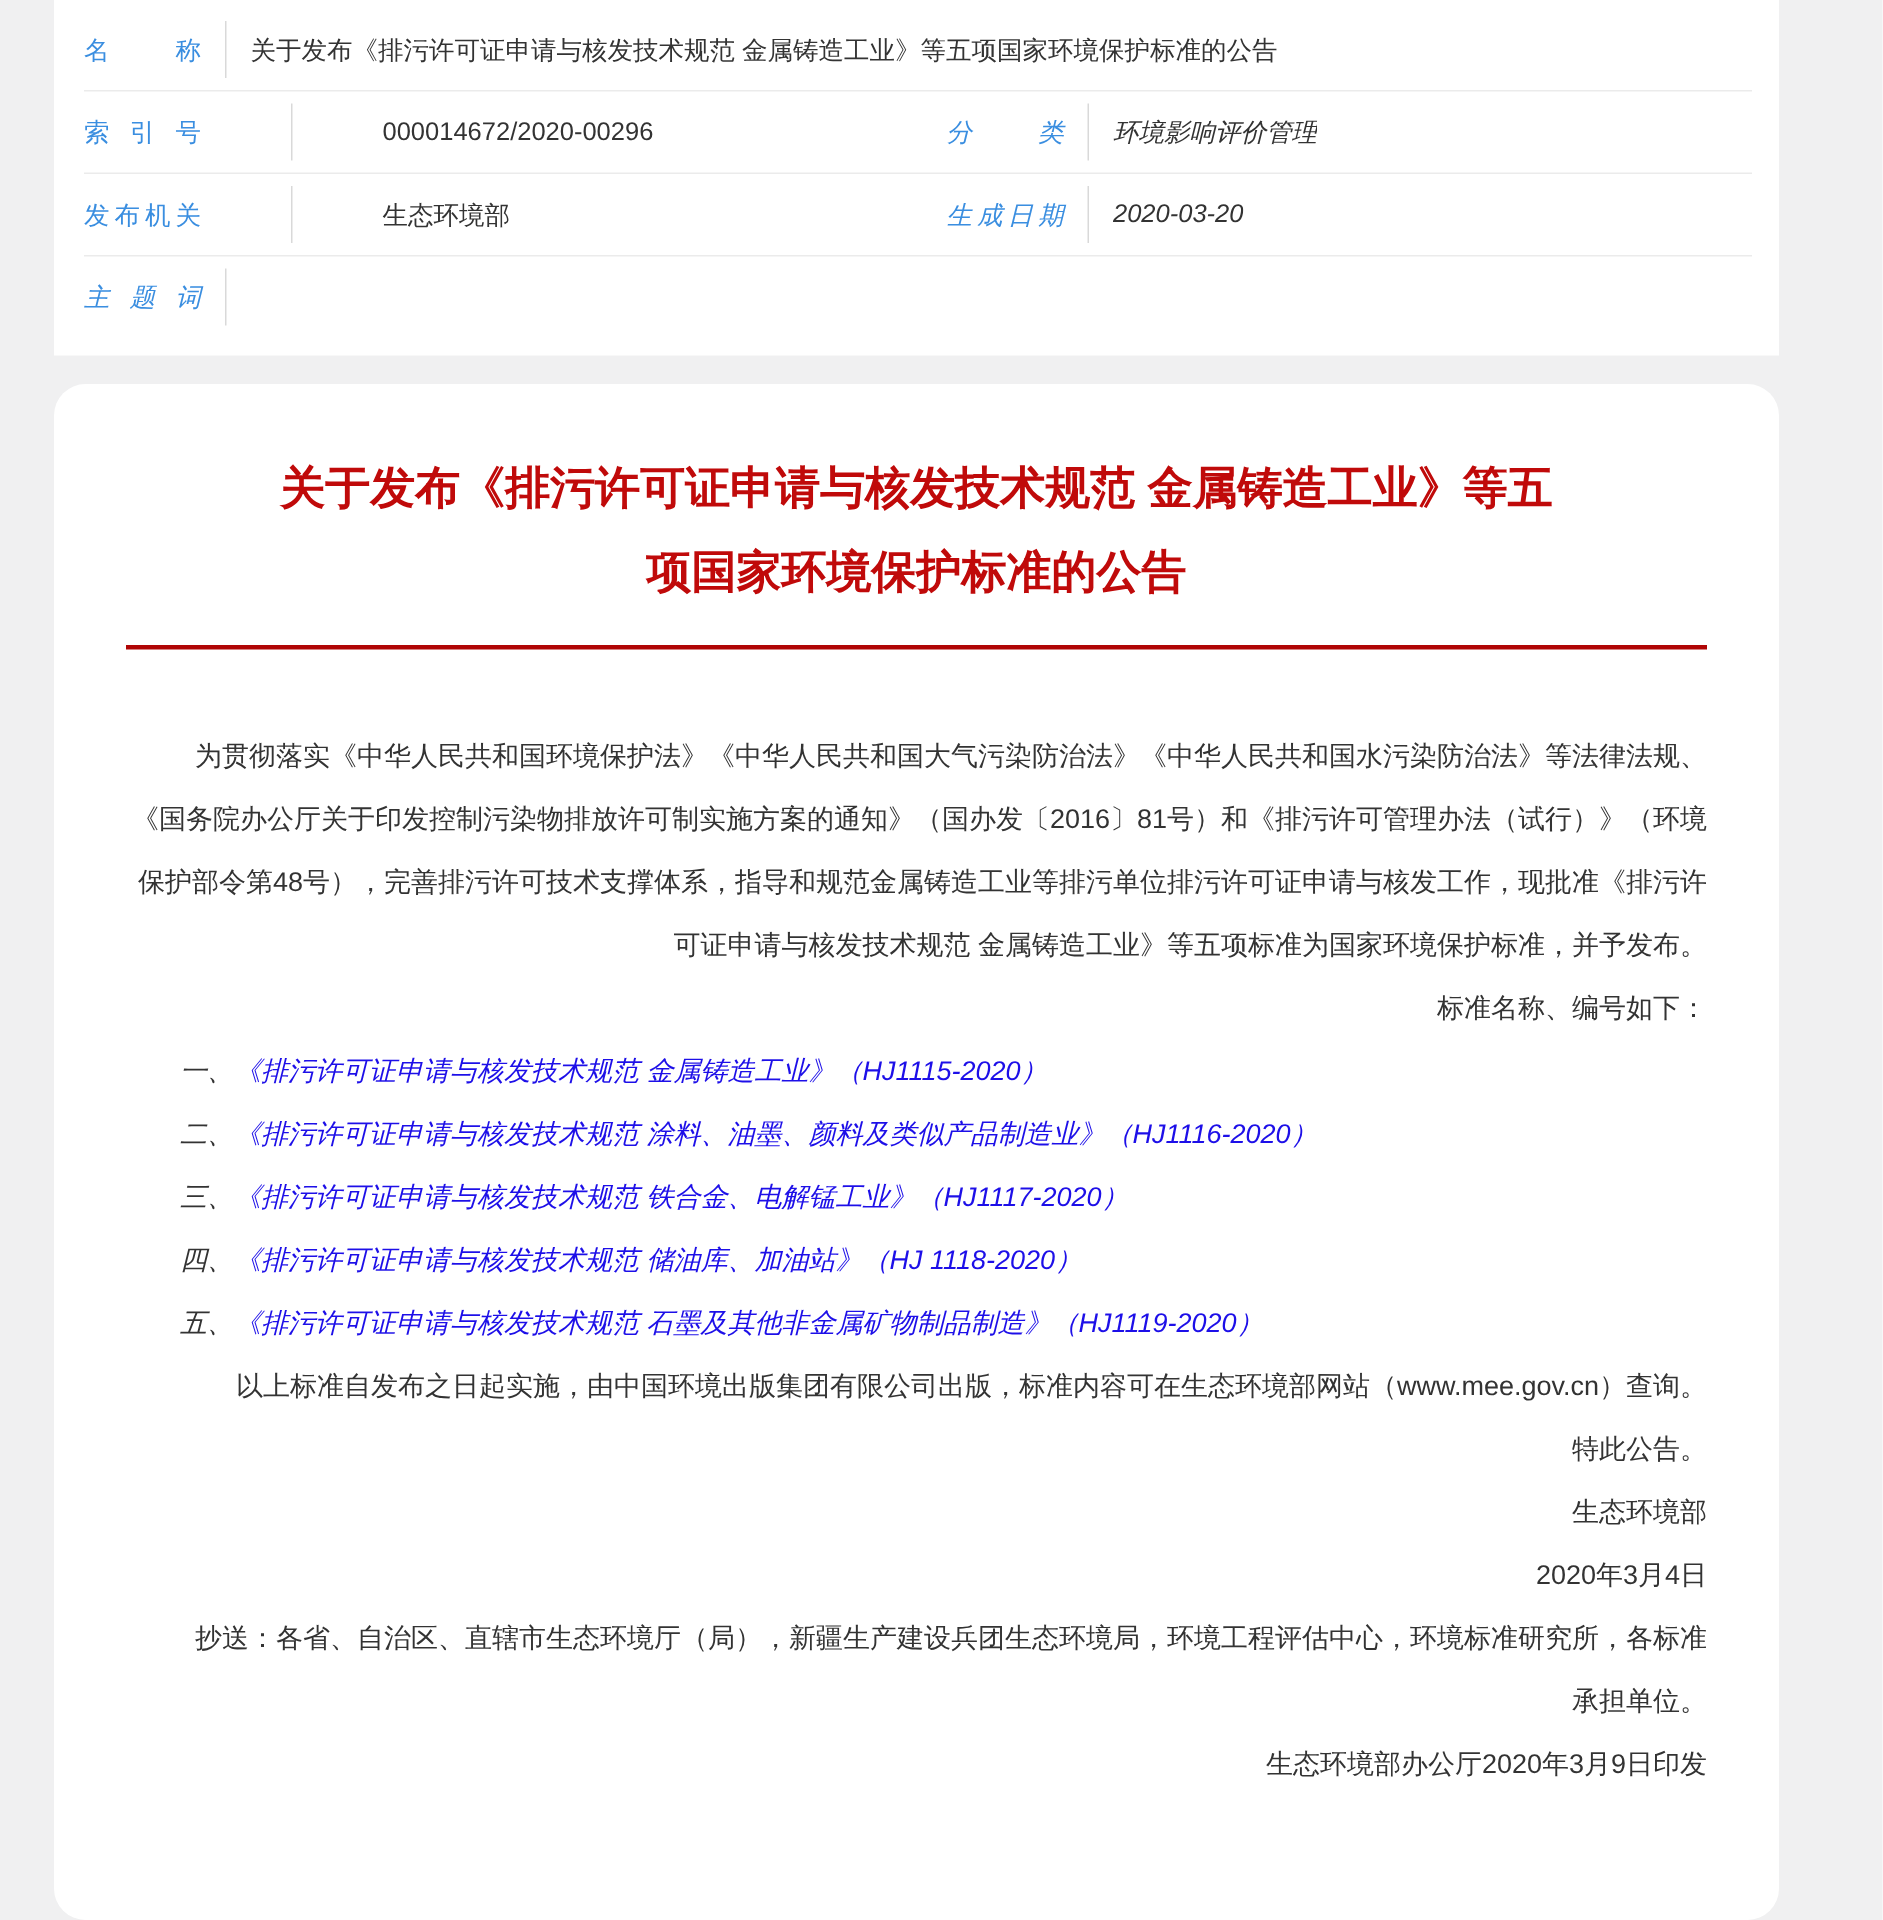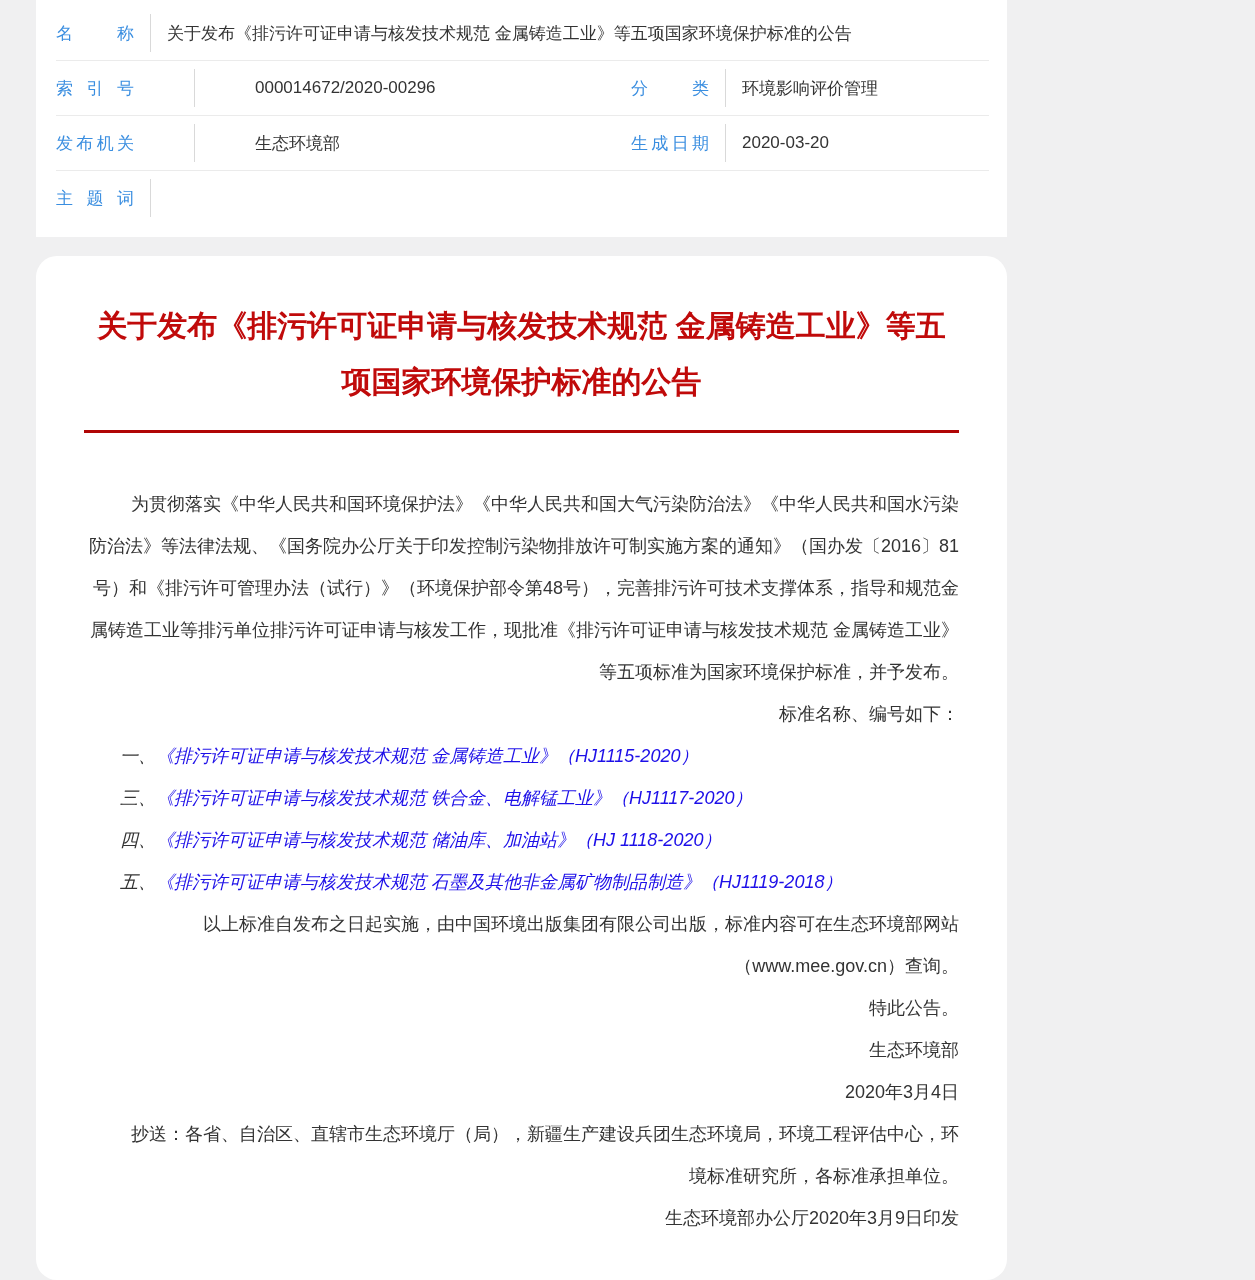--- a/index.html
+++ b/index.html
@@ -16,38 +16,38 @@
   html,body{margin:0;padding:0;}
   body{
     width:1255px;height:1280px;overflow:hidden;
     background:var(--bg);
     font-family:"Liberation Sans","DejaVu Sans",sans-serif;
     color:var(--text);
   }
   .card{
     background:var(--card);
     margin-left:36px;
-    width:971px;
+    width:1150px;
     box-sizing:border-box;
   }
   
   .meta-card{
     height:237px;
     padding:6px 18px 0 20px;
   }
   .meta-row{
     display:flex;align-items:center;
     height:54px;
     border-bottom:1px solid var(--sep);
     font-size:17px;
   }
   .meta-row:last-child{border-bottom:none;}
   .meta-col{display:flex;align-items:center;flex:0 0 auto;}
   .meta-col.left{width:575px;gap:44px;}
-  .meta-col.right{flex:1 1 auto;}
+  .meta-col.right{flex:1 1 auto;font-style:italic;}
   .meta-label{
     display:block;
     width:78px;
     color:var(--label-blue);
     text-align:justify;
     text-align-last:justify;
     flex:0 0 auto;
     letter-spacing:0;
   }
   .meta-vdiv{
@@ -154,26 +154,27 @@
   <hr class="red-rule">
 
   <div class="doc-body">
 
     <p class="para">为贯彻落实《中华人民共和国环境保护法》《中华人民共和国大气污染防治法》《中华人民共和国水污染防治法》等法律法规、《国务院办公厅关于印发控制污染物排放许可制实施方案的通知》（国办发〔2016〕81号）和《排污许可管理办法（试行）》（环境保护部令第48号），完善排污许可技术支撑体系，指导和规范金属铸造工业等排污单位排污许可证申请与核发工作，现批准《排污许可证申请与核发技术规范 金属铸造工业》等五项标准为国家环境保护标准，并予发布。</p>
 
     <p class="para">标准名称、编号如下：</p>
 
     <p class="std-line"><span class="std-num">一、</span><a class="std-link">《排污许可证申请与核发技术规范 金属铸造工业》（HJ1115-2020）</a></p>
 
+    <p class="std-line"><span class="std-num">二、</span><a class="std-link">《排污许可证申请与核发技术规范 涂料、油墨、颜料及类似产品制造业》（HJ1116-2020）</a></p>
 
     <p class="std-line"><span class="std-num">三、</span><a class="std-link">《排污许可证申请与核发技术规范 铁合金、电解锰工业》（HJ1117-2020）</a></p>
 
     <p class="std-line"><span class="std-num">四、</span><a class="std-link">《排污许可证申请与核发技术规范 储油库、加油站》（HJ 1118-2020）</a></p>
 
-    <p class="std-line"><span class="std-num">五、</span><a class="std-link">《排污许可证申请与核发技术规范 石墨及其他非金属矿物制品制造》（HJ1119-2018）</a></p>
+    <p class="std-line"><span class="std-num">五、</span><a class="std-link">《排污许可证申请与核发技术规范 石墨及其他非金属矿物制品制造》（HJ1119-2020）</a></p>
 
     <p class="para">以上标准自发布之日起实施，由中国环境出版集团有限公司出版，标准内容可在生态环境部网站（www.mee.gov.cn）查询。</p>
 
     <p class="para">特此公告。</p>
 
     <div class="sign-block">
       <p class="sign-line">生态环境部</p>
       <p class="sign-line">2020年3月4日</p>
     </div>
 

